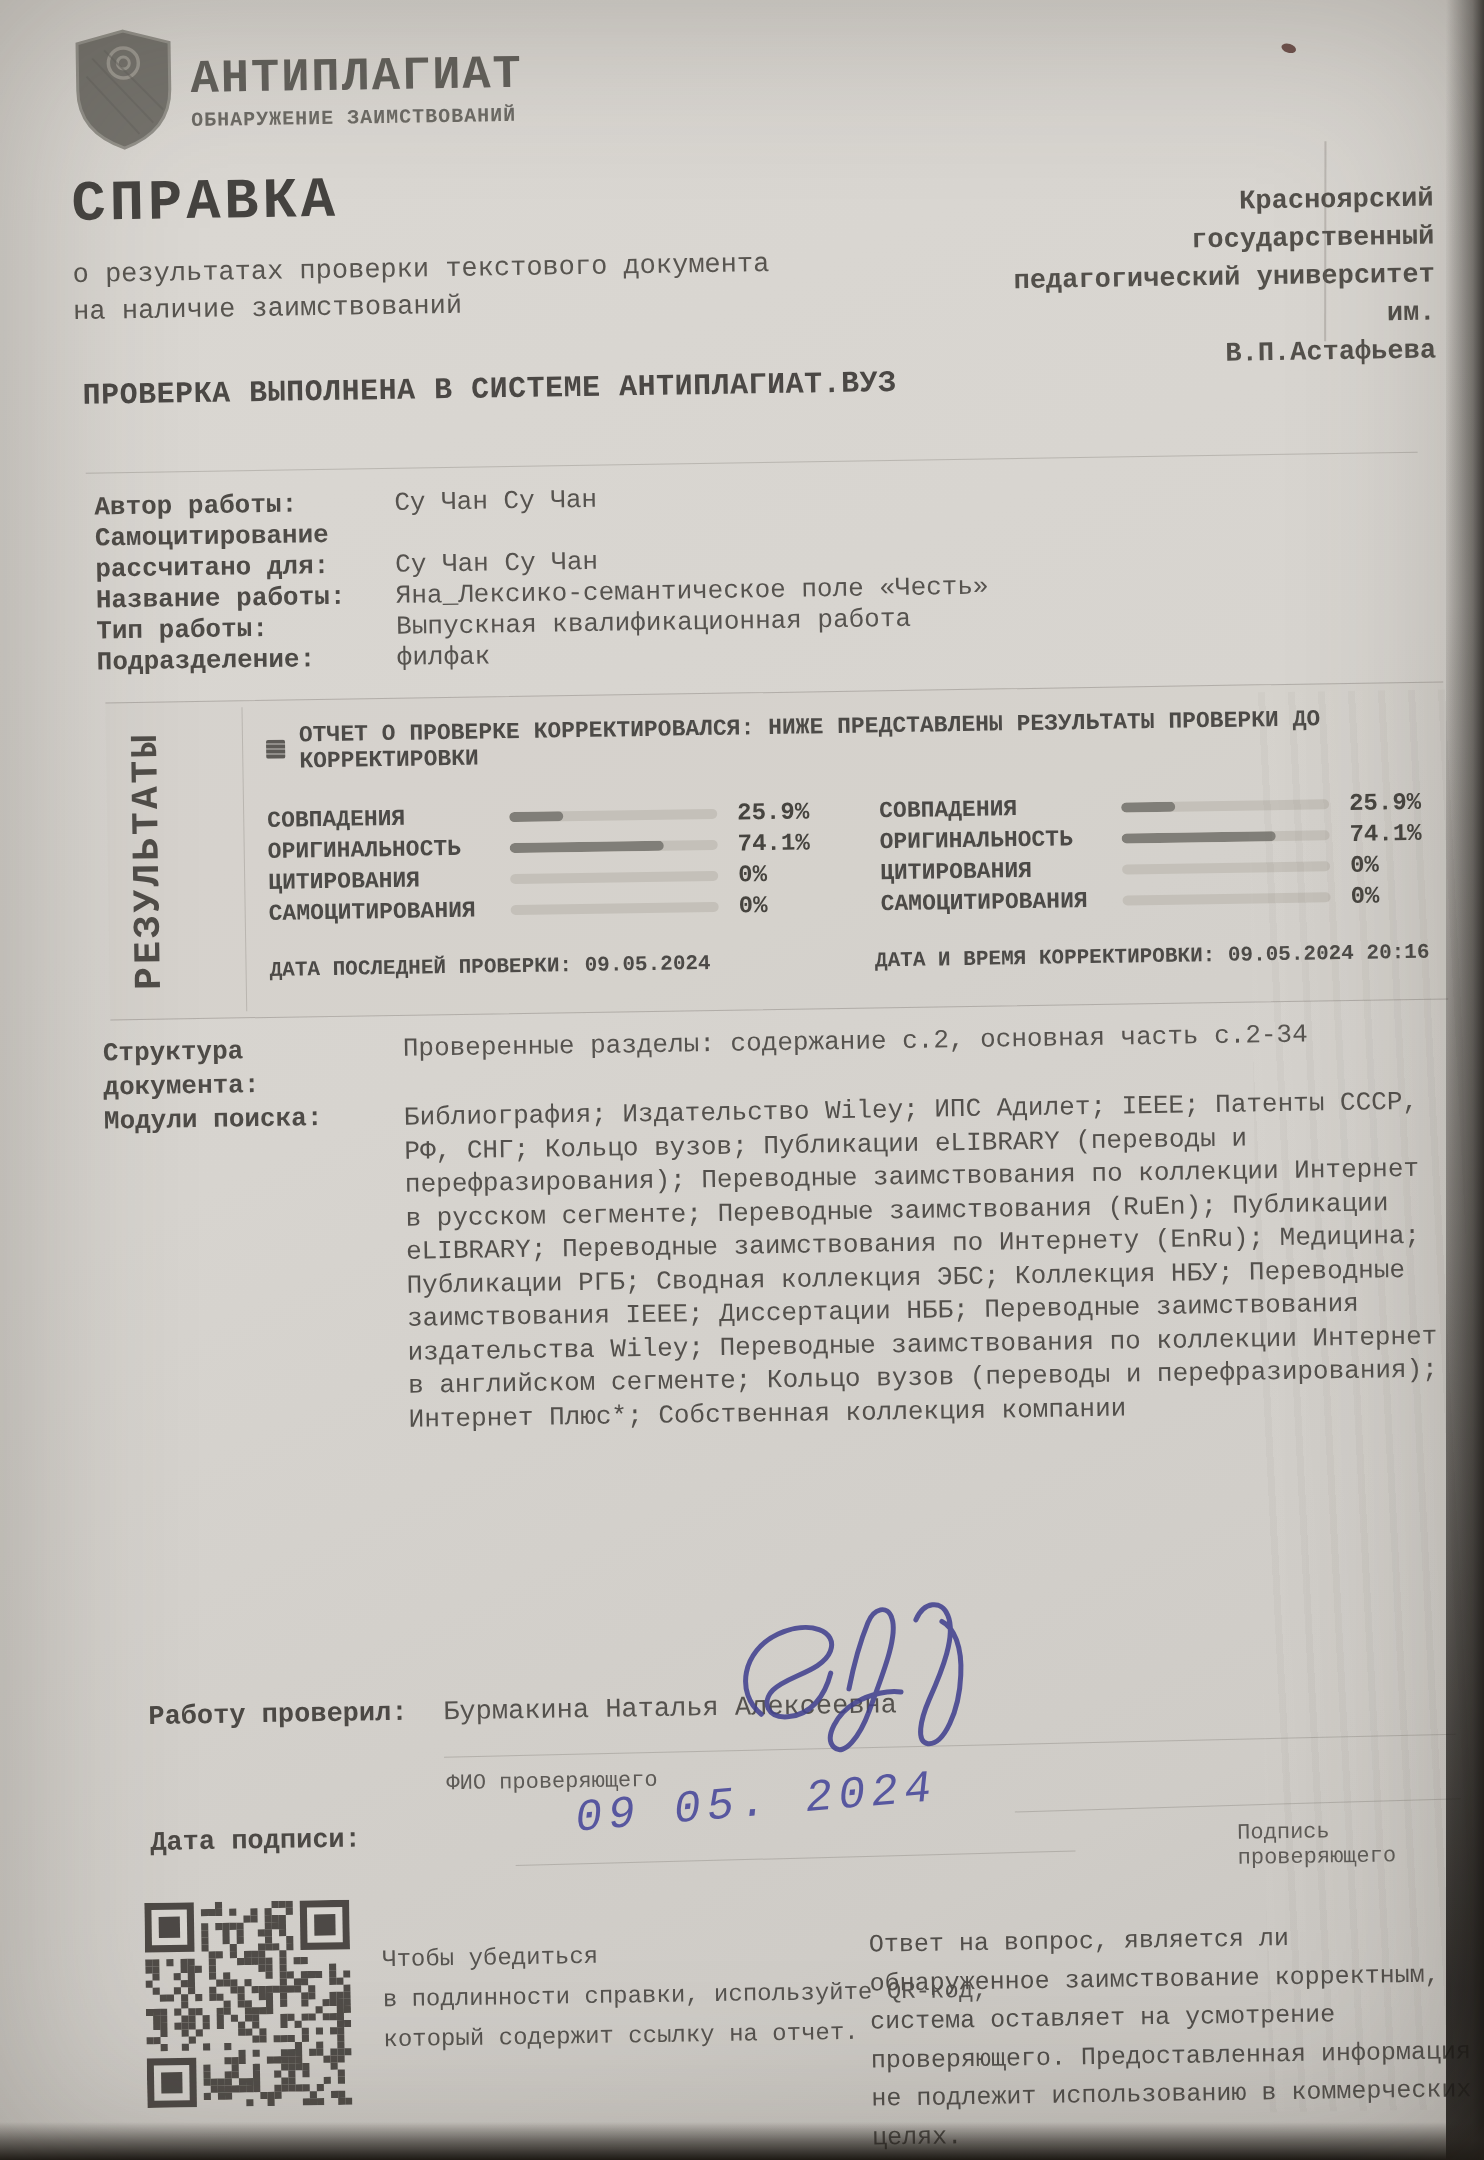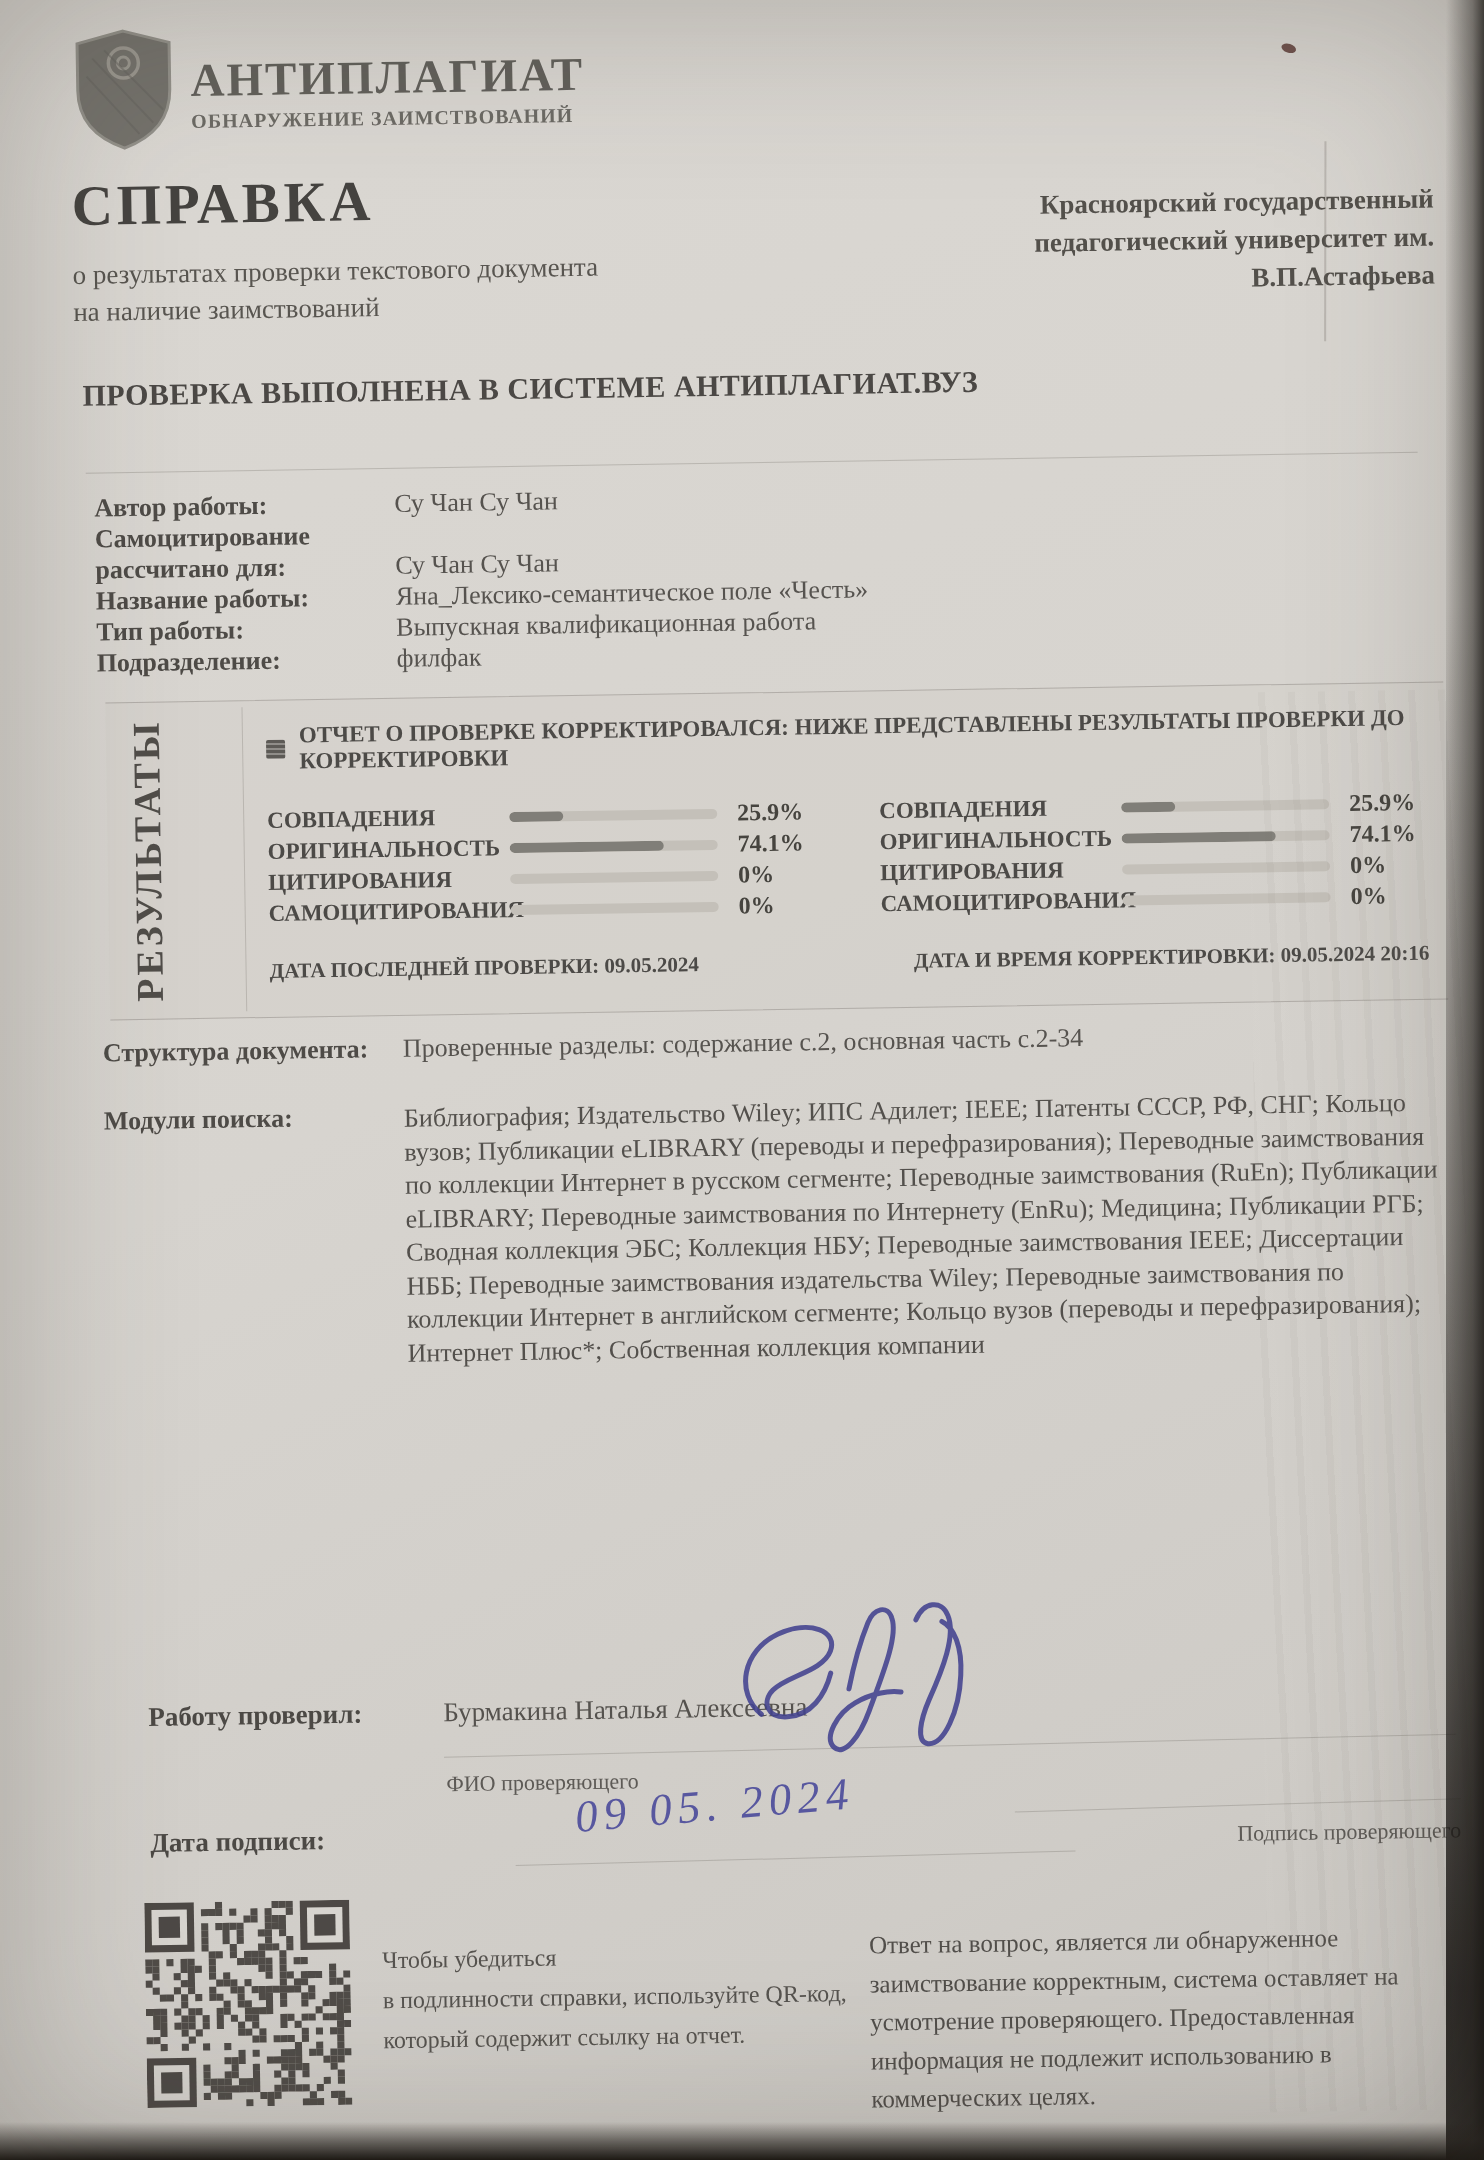--- a/index.html
+++ b/index.html
@@ -1,19 +1,19 @@
 <!DOCTYPE html>
 <html><head>
 <meta charset="utf-8">
 <style>
   html,body{margin:0;padding:0;}
   body{width:1484px;height:2160px;overflow:hidden;background:#b9b6b1;}
   .photo{position:relative;width:1484px;height:2160px;overflow:hidden;
          background:linear-gradient(155deg,#dbd8d3 0%,#d7d4cf 45%,#cfccc7 82%,#c6c3be 100%);
-         font-family:Liberation Serif, serif;color:#55524e;}
+         font-family:Liberation Mono, monospace;color:#55524e;}
   .paper{position:absolute;inset:0;transform:rotate(-0.9deg);transform-origin:52% 40%;}
 
   
   .vignette{position:absolute;inset:0;z-index:6;pointer-events:none;
             box-shadow:inset 0 0 190px rgba(70,63,55,.33);}
   .edge-right{position:absolute;right:0;top:0;bottom:0;width:38px;z-index:5;
       background:linear-gradient(to right,rgba(25,22,19,0),rgba(25,22,19,.45) 70%,rgba(18,16,14,.78)),
                  linear-gradient(to bottom,rgba(25,22,19,0) 0%,rgba(25,22,19,.08) 28%,rgba(25,22,19,.4) 58%,rgba(18,16,14,.85) 92%);}
   .edge-bottom{position:absolute;left:0;right:0;bottom:0;height:38px;z-index:5;
       background:linear-gradient(to bottom,rgba(22,19,16,0),rgba(32,28,24,.55) 50%,#16130f 100%);}

